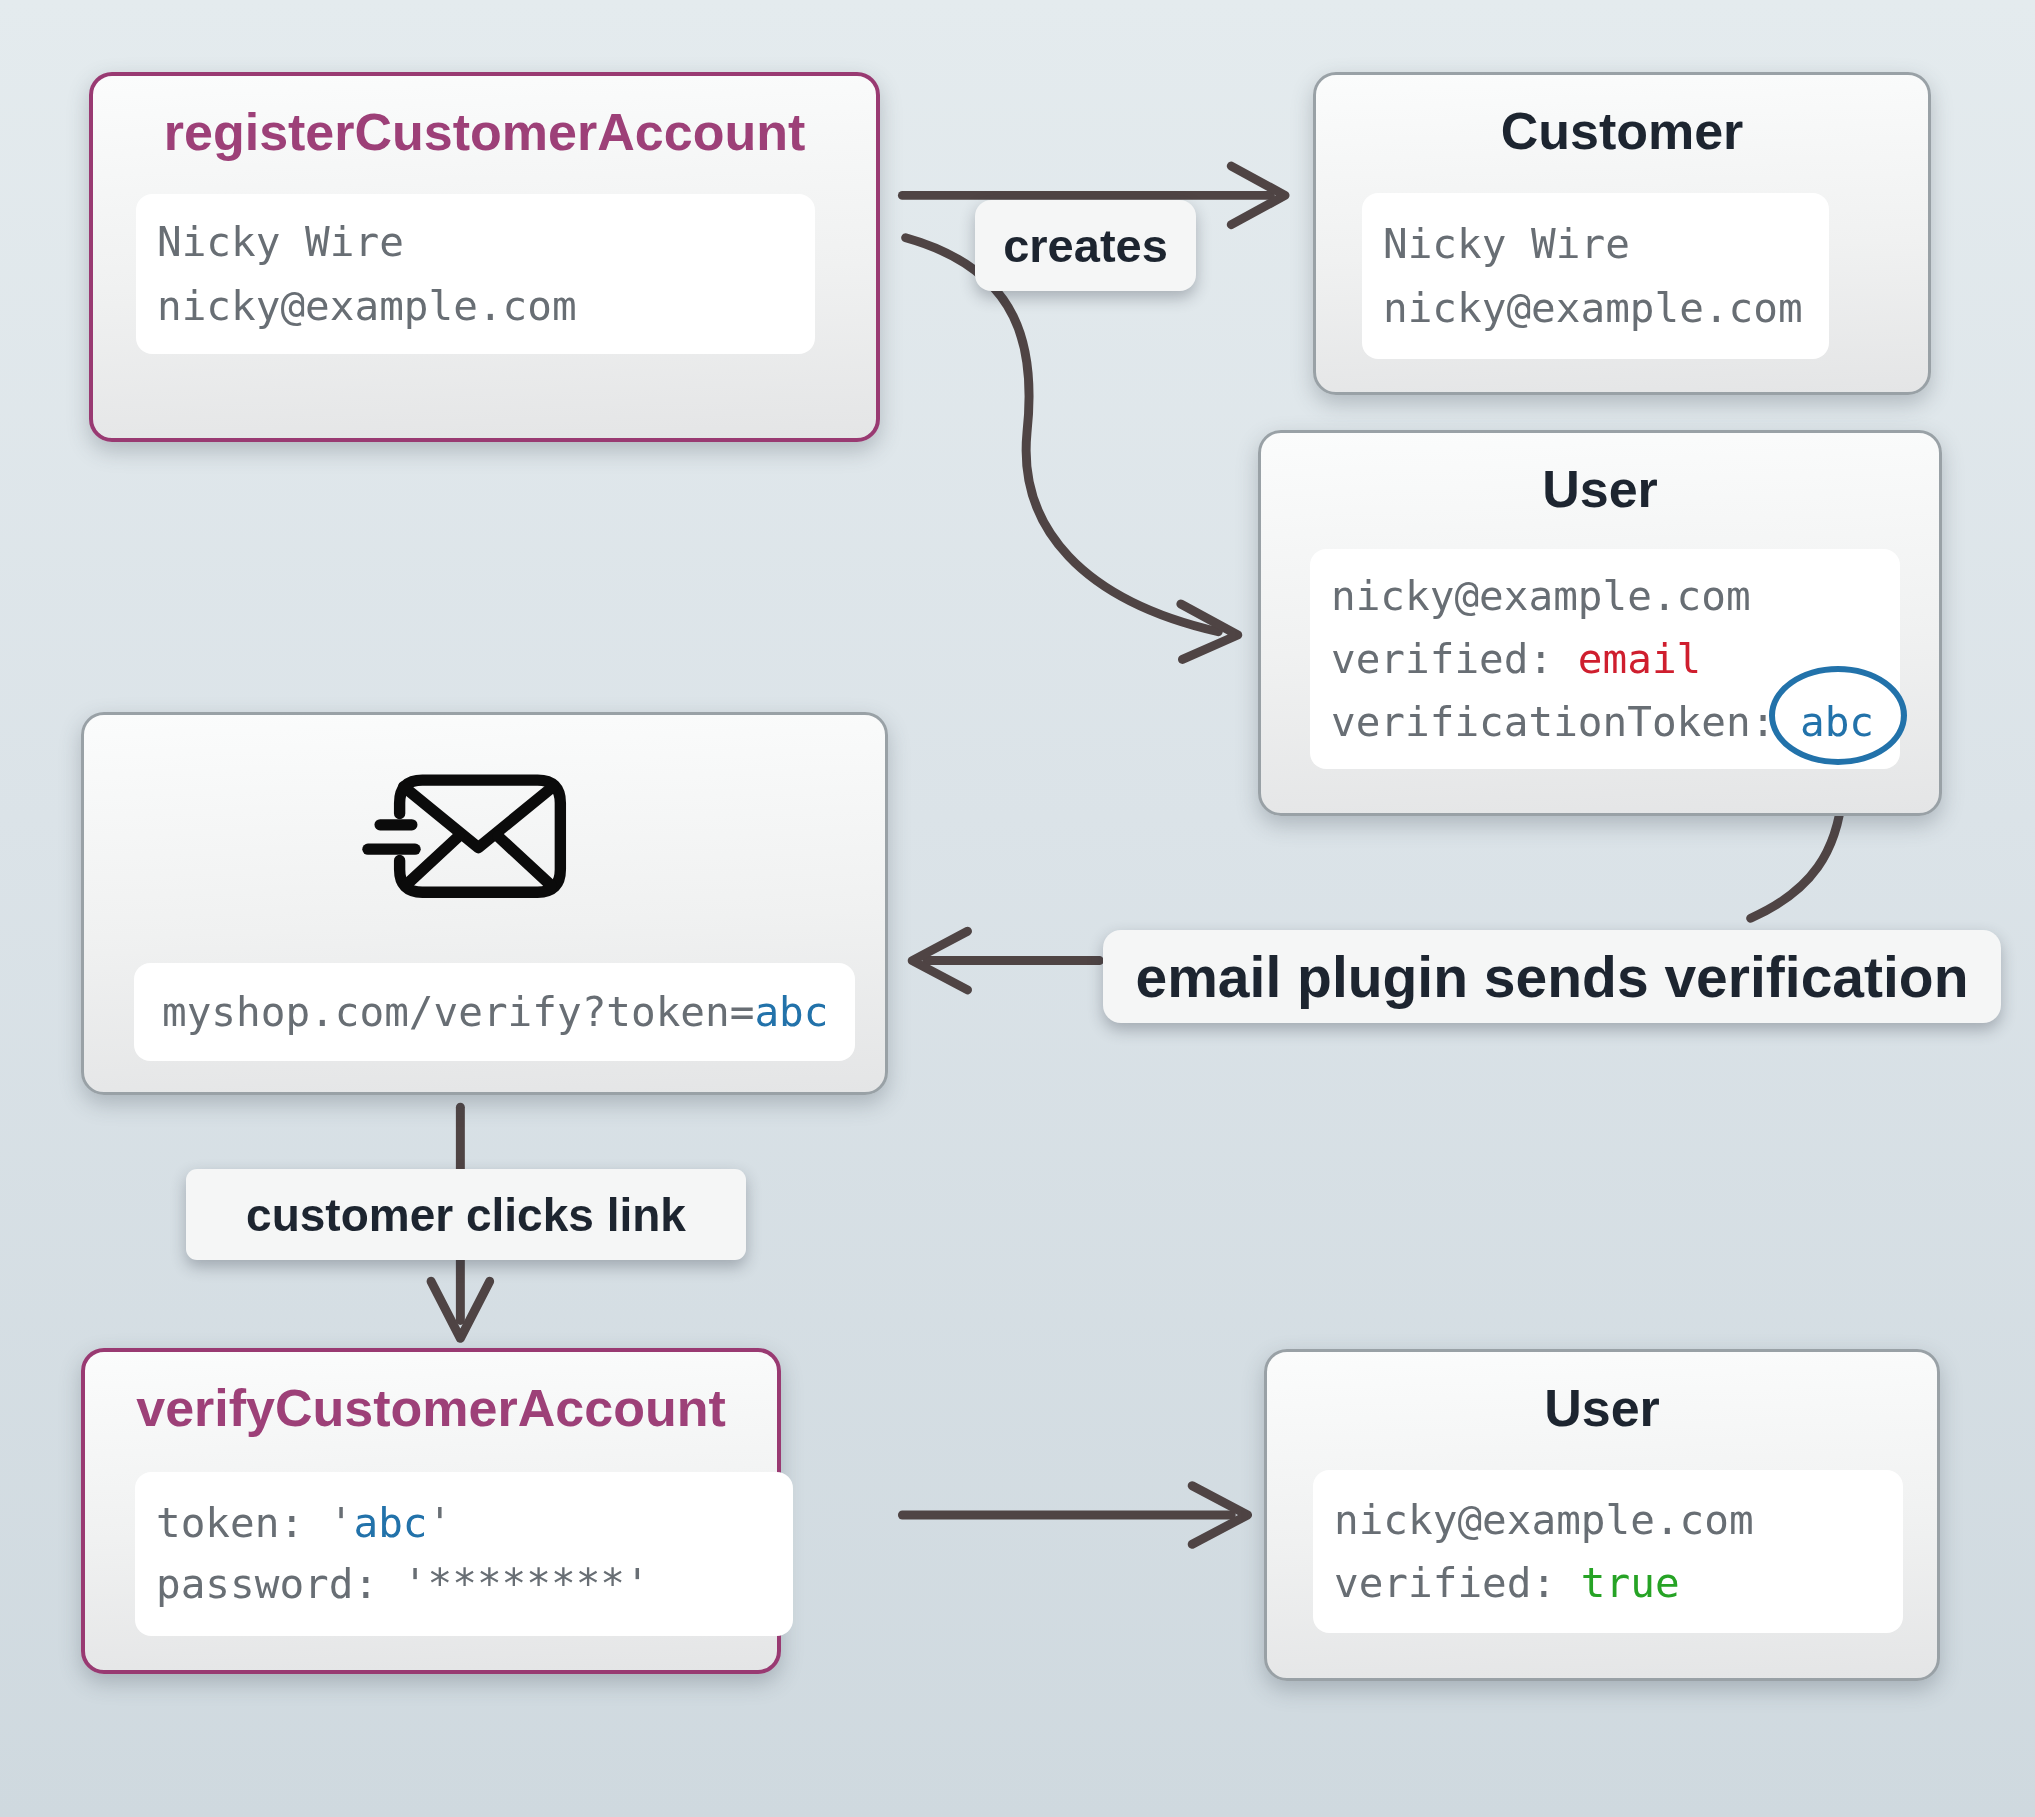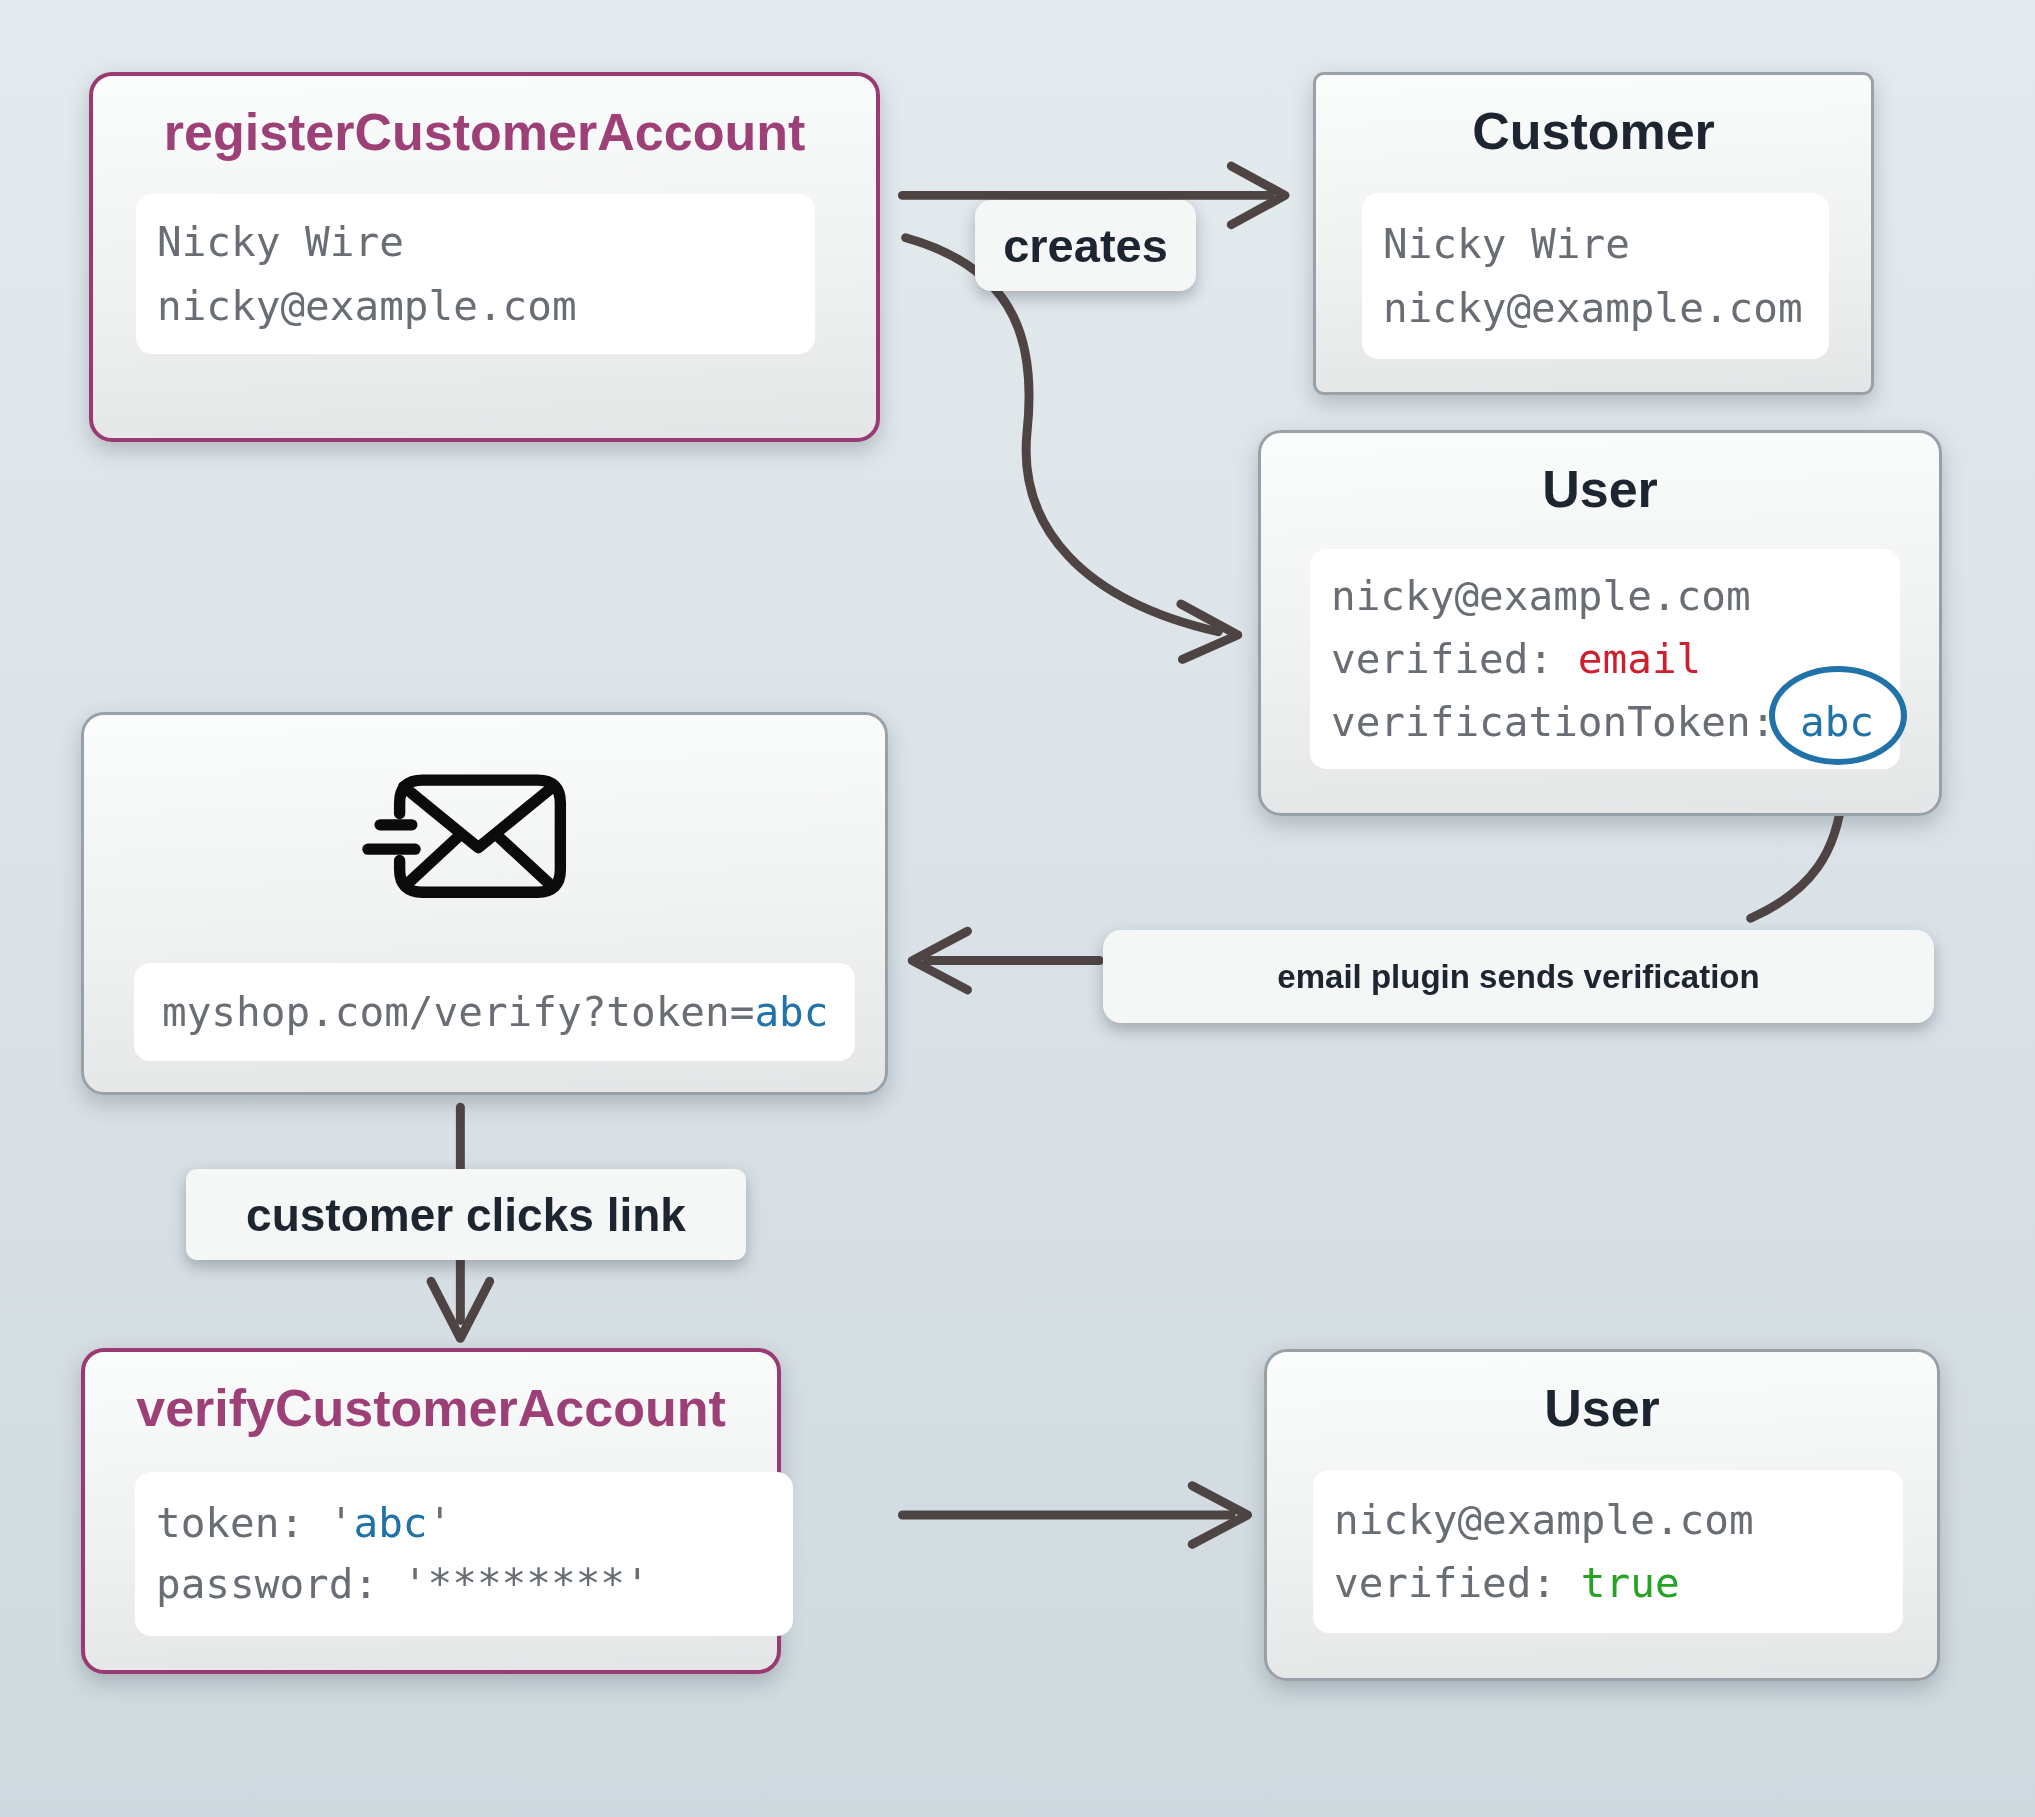--- a/index.html
+++ b/index.html
@@ -87,21 +87,21 @@
 </svg>
 
 <div class="node action" style="left:89px; top:72px; width:791px; height:370px;">
   <div class="node-title">registerCustomerAccount</div>
   <div class="inner" style="left:43px; top:118px; width:679px; height:160px;">
     <span class="mono lh78">Nicky Wire</span>
     <span class="mono lh78">nicky@example.com</span>
   </div>
 </div>
 
-<div class="node" style="left:1313px; top:72px; width:561px; height:323px;border-radius:11px;">
+<div class="node" style="left:1313px; top:72px; width:618px; height:323px;">
   <div class="node-title">Customer</div>
   <div class="inner" style="left:46px; top:118px; width:467px; height:166px;">
     <span class="mono lh78">Nicky Wire</span>
     <span class="mono lh78">nicky@example.com</span>
   </div>
 </div>
 
 <div class="node" style="left:1258px; top:430px; width:684px; height:386px;">
   <div class="node-title">User</div>
   <div class="inner" style="left:49px; top:116px; width:590px; height:220px;">
@@ -140,16 +140,16 @@
 <div class="node" style="left:1264px; top:1349px; width:676px; height:332px;">
   <div class="node-title">User</div>
   <div class="inner" style="left:46px; top:118px; width:590px; height:163px;">
     <span class="mono lh77">nicky@example.com</span>
     <span class="mono lh77"><span>verified: </span><span class="green">true</span></span>
   </div>
 </div>
 
 <div class="pill" style="left:975px; top:191px; width:221px; height:91px; font-size:47px; border-radius:16.3px;">creates</div>
 
-<div class="pill" style="left:1103px; top:921px; width:831px; height:93px; font-size:33px;">email plugin sends verification</div>
+<div class="pill" style="left:1103px; top:921px; width:898px; height:93px; font-size:57px;">email plugin sends verification</div>
 
 <div class="pill" style="left:186px; top:1160px; width:560px; height:91px; font-size:46px;border-radius:11px;">customer clicks link</div>
 
 
 </body></html>

